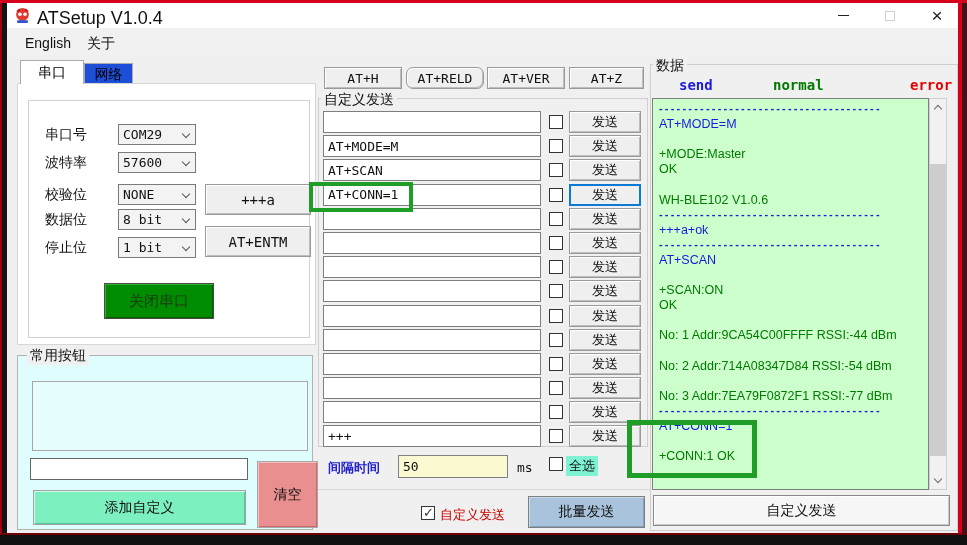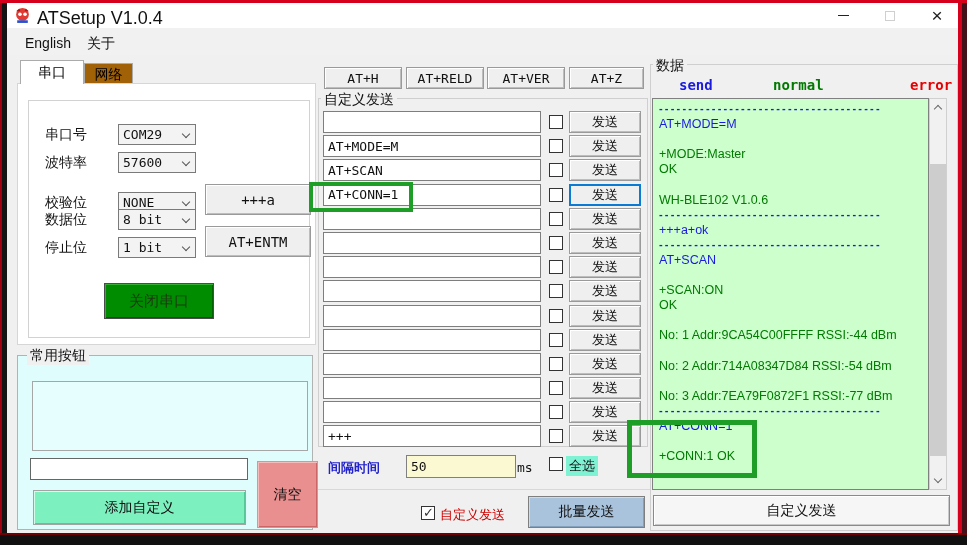--- a/index.html
+++ b/index.html
@@ -26,21 +26,21 @@
   .close-glyph { font-size:19px; color:#222; line-height:1; }
 
   
   .menubar { position:absolute; left:7px; top:28px; width:951px; height:27px; background:#f1f1f1; }
   .menu-item { position:absolute; top:5px; font-size:14px; color:#111; padding:2px 4px; }
   .menu-english { left:14px;text-align:center; } .menu-about { left:76px; }
 
   
   .tab { position:absolute; font-size:14px; text-align:center; border:1px solid #ababab; }
   .tab-serial { left:20px; top:60px; width:64px; height:24px; background:#fff; border-bottom:none; line-height:23px; z-index:3; }
-  .tab-network { left:84px; top:63px; width:49px; height:21px; background:#a16207; line-height:20px; z-index:1; }
+  .tab-network { left:84px; top:63px; width:49px; height:21px; background:#1d4ed8; line-height:20px; z-index:1; }
   .tab-panel { position:absolute; left:17px; top:83px; width:299px; height:262px; background:#fff; border:1px solid #d6d6d6; z-index:2; }
   .serial-groupbox { position:absolute; left:28px; top:100px; width:282px; height:238px; background:#fff; border:1px solid #d2d2d2; z-index:3; }
 
   .field-row { position:absolute; height:21px; z-index:4; }
   .field-label { position:absolute; left:45px; font-size:14px; color:#111; top:2px; }
   .combo { position:absolute; left:118px; top:0; width:78px; height:21px; background:#f3f3f3; border:1px solid #7a7a7a;
            font-family:"DejaVu Sans Mono",monospace; font-size:13px; padding:2px 4px; color:#111; }
   .combo-chev { position:absolute; right:6px; top:6px; width:6px; height:6px; border-right:1.5px solid #555; border-bottom:1.5px solid #555; transform:rotate(45deg); }
 
   .btn3d { background:#efefef; border:1px solid #9a9a9a; box-shadow:inset 1px 1px 0 #ffffff, inset -1px -1px 0 #bdbdbd;
@@ -57,38 +57,38 @@
   .common-label { left:27px; top:347px; }
   .common-listbox { position:absolute; left:32px; top:381px; width:276px; height:70px; background:#e7feff; border:1px solid #a6a6a6; }
   .common-input { position:absolute; left:30px; top:458px; width:218px; height:22px; background:#fff; border:1px solid #666; font-size:13px; padding:0 4px; }
   .btn-add { position:absolute; left:33px; top:490px; width:213px; height:35px; background:#7cf0bf; border:1px solid #a3a3a3;
              box-shadow:inset 1px 1px 0 #d2fbe9, inset -1px -1px 0 #57c698; font-size:14px; color:#111; cursor:default; }
   .btn-clear { position:absolute; left:257px; top:461px; width:61px; height:67px; background:#e98f8f; border:1px solid #a9a9a9;
                box-shadow:inset 1px 1px 0 #f6bcbc, inset -1px -1px 0 #c66; font-size:14px; color:#111; cursor:default; }
 
   
   .quick-btn { position:absolute; top:67px; height:22px; width:78px; font-family:"DejaVu Sans Mono",monospace; font-size:13px; }
-  .qb1{left:324px;} .qb2{left:406px;} .qb3{left:487px;} .qb4{left:569px;width:75px;}
+  .qb1{left:324px;} .qb2{left:406px;border-radius:7px;} .qb3{left:487px;} .qb4{left:569px;width:75px;}
 
   
   .custom-group { position:absolute; left:318px; top:98px; width:330px; height:349px; border:1px solid #cfcfcf; }
   .custom-label { left:321px; top:91px; background:#f0f0f0; }
   .cmd-rows { position:absolute; left:323px; top:111px; width:320px; display:flex; flex-direction:column; row-gap:2.2px; z-index:2; }
   .cmd-row { position:relative; height:22px; }
   .cmd-input { position:absolute; left:0; top:0; width:218px; height:22px; border:1px solid #7e7e7e; background:#fff;
                font-family:"DejaVu Sans Mono",monospace; font-size:13px; padding:0 4px; color:#111; }
   .cb { position:absolute; width:14px; height:14px; background:#fff; border:1px solid #333; top:4px; }
   .row-cb { left:226px; }
   .send-btn { position:absolute; left:246px; top:0; width:72px; height:22px; font-size:13px; }
   .send-btn.focused { border:2px solid #0a7ad4; box-shadow:none; }
 
   
   .interval-label { position:absolute; left:328px; top:459px; font-size:13px; font-weight:bold; color:#2222cc; }
   .interval-input { position:absolute; left:398px; top:455px; width:110px; height:23px; background:#fbf9d2; border:1px solid #808080;
-                    font-family:"DejaVu Sans Mono",monospace; font-size:13px; padding:0 4px; color:#111;margin-left:8px; }
+                    font-family:"DejaVu Sans Mono",monospace; font-size:13px; padding:0 4px; color:#111; }
   .ms-label { position:absolute; left:517px; top:460px; font-size:13px; font-weight:normal; font-family:"DejaVu Sans Mono",monospace; color:#111; }
   .selall-cb { position:absolute; left:549px; top:457px; }
   .selall-label { position:absolute; left:566px; top:456px; font-size:13px; background:#7ff2d4; padding:1px 3px; color:#111; }
 
   .mid-sep { position:absolute; left:318px; top:489px; width:332px; height:1px; background:#d8d8d8; }
 
   
   .loop-cb { position:absolute; left:421px; top:506px; }
   .cb.checked::after { content:"✓"; position:absolute; left:1px; top:-2px; font-size:13px; color:#333; }
   .loop-label { position:absolute; left:440px; top:506px; font-size:13px; color:#cc0000; }
@@ -167,21 +167,21 @@
   <div class="serial-groupbox"></div>
 
   <div class="field-row" style="left:0;top:124px;width:332px;">
     <span class="field-label">串口号</span>
     <div class="combo"><span>COM29</span><span class="combo-chev"></span></div>
   </div>
   <div class="field-row" style="left:0;top:152px;width:316px;">
     <span class="field-label">波特率</span>
     <div class="combo"><span>57600</span><span class="combo-chev"></span></div>
   </div>
-  <div class="field-row" style="left:0;top:192px;width:372px;">
+  <div class="field-row" style="left:0;top:184px;width:372px;">
     <span class="field-label">校验位</span>
     <div class="combo"><span>NONE</span><span class="combo-chev"></span></div>
   </div>
   <div class="field-row" style="left:0;top:209px;width:316px;">
     <span class="field-label">数据位</span>
     <div class="combo"><span>8 bit</span><span class="combo-chev"></span></div>
   </div>
   <div class="field-row" style="left:0;top:237px;width:316px;">
     <span class="field-label">停止位</span>
     <div class="combo"><span>1 bit</span><span class="combo-chev"></span></div>

